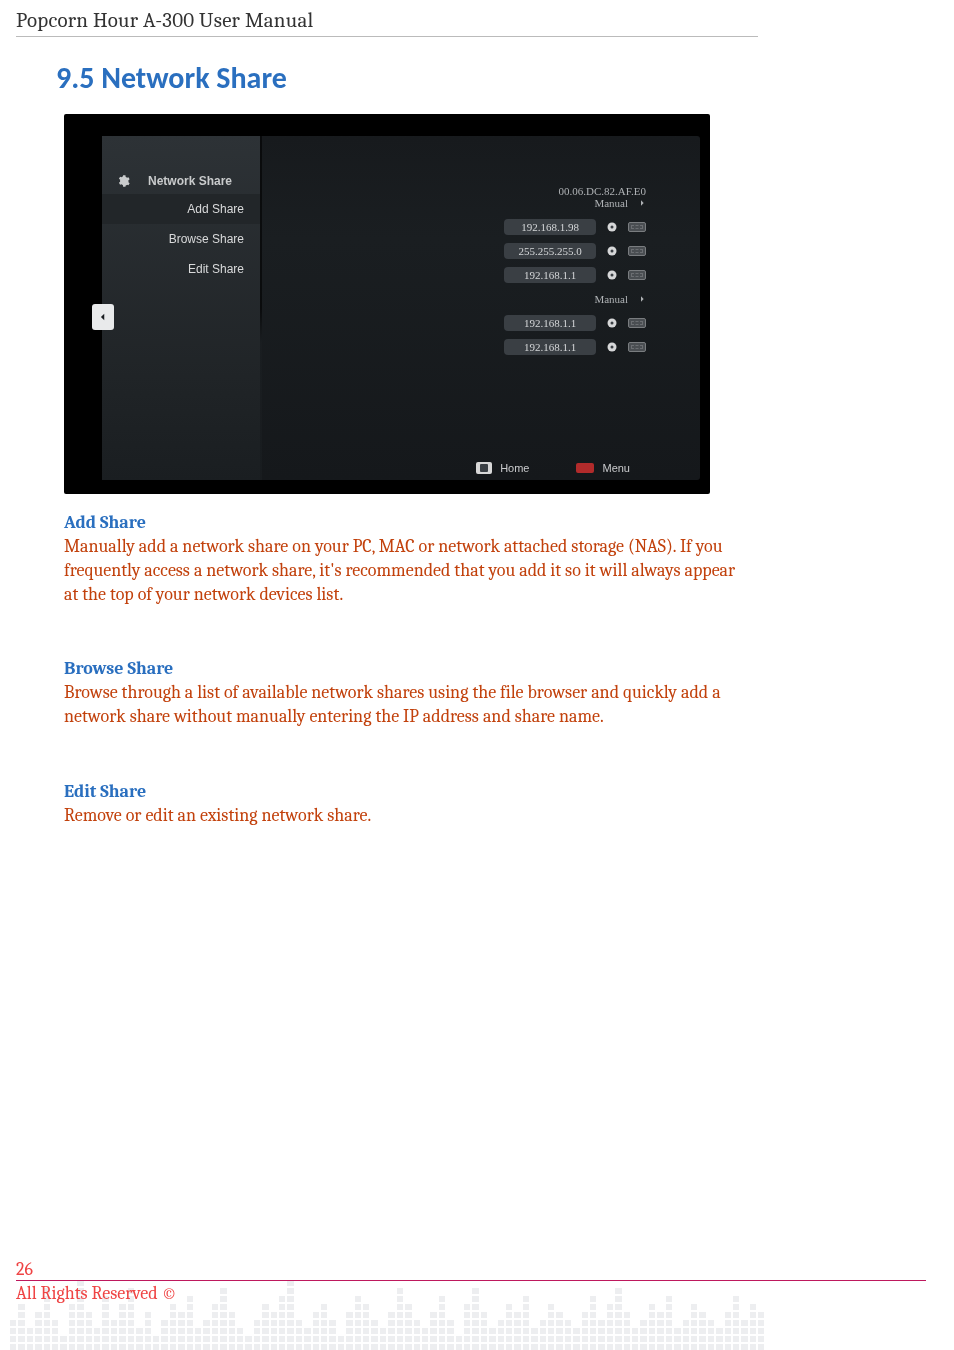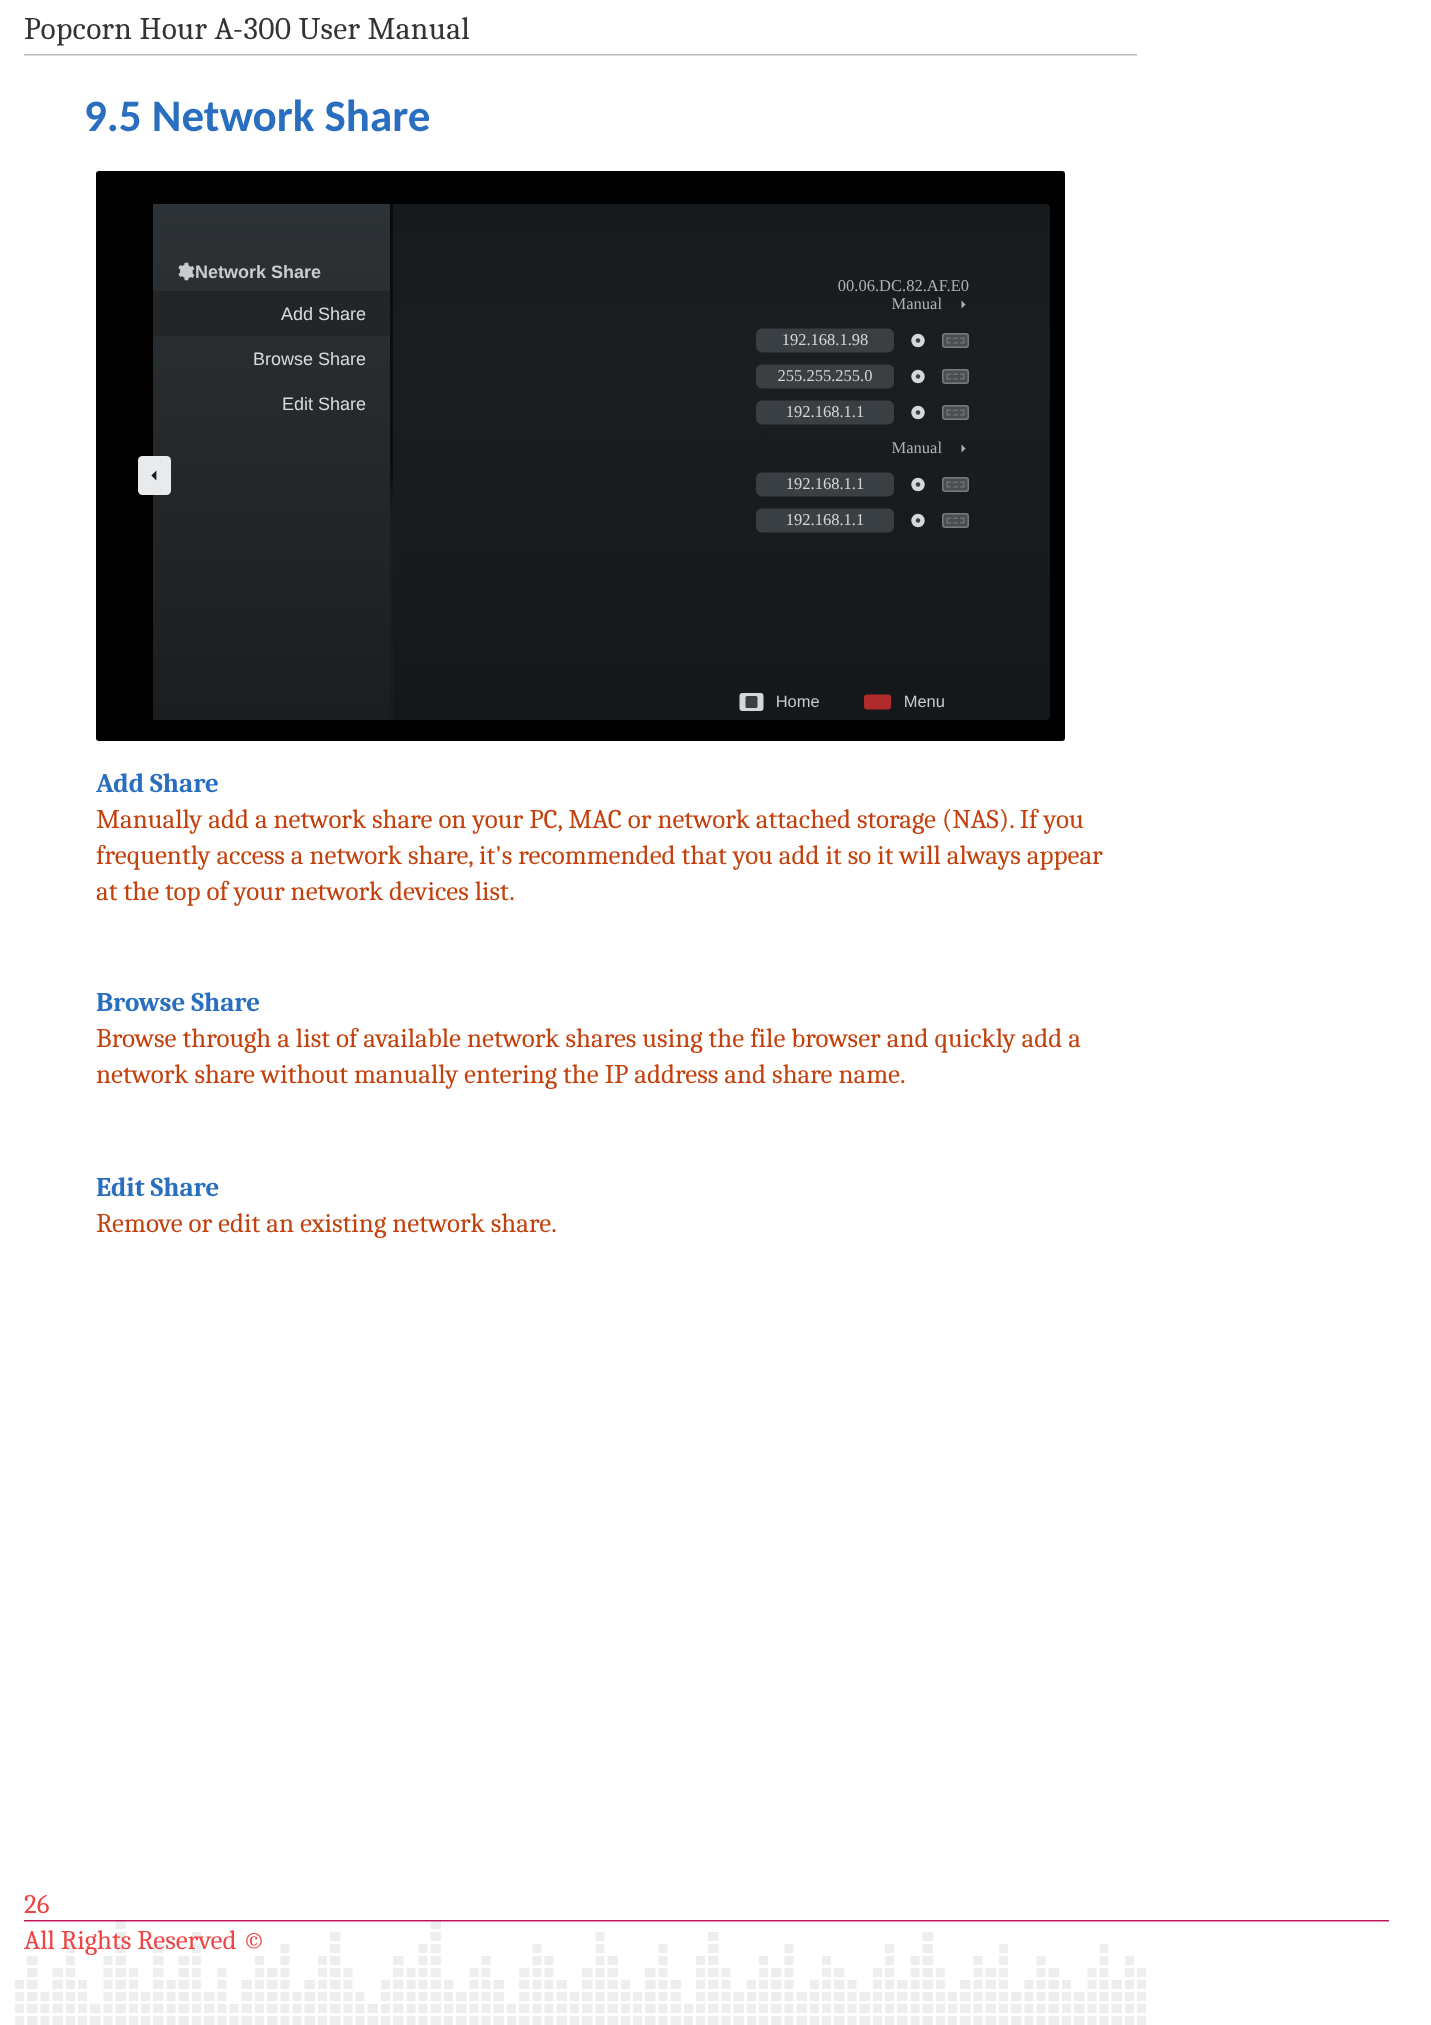--- a/index.html
+++ b/index.html
@@ -6,40 +6,40 @@
   html, body { width: 954px; background: #fff; font-family: Cambria, Georgia, serif; color: #222; }
   .page { width: 774px; min-height: 1350px; position: relative; padding: 8px 16px 0 16px; }
   .doc-header { font-size: 21px; color: #333; padding-bottom: 4px; border-bottom: 1px solid #bbb; margin-bottom: 22px; letter-spacing: 0.2px; }
   .section-heading { color: #2A6FBF; font-size: 30px; font-weight: 700; margin: 0 0 18px 40px; font-family: Calibri, Arial, sans-serif; }
   .shot-wrap { width: 646px; margin: 0 auto 18px auto; }
   .shot { width: 646px; height: 380px; background: #000; border-radius: 2px; position: relative; overflow: hidden; font-family: Arial, Helvetica, sans-serif; }
   .shot-inner { position: absolute; top: 22px; left: 38px; right: 10px; bottom: 14px; border-radius: 3px;
     background: linear-gradient(180deg, #171a1d 0%, #1a1e21 30%, #15181b 100%); }
   .sidebar { position: absolute; left: 0; top: 0; bottom: 0; width: 158px;
     background: linear-gradient(180deg, #2d3236 0%, #202427 70%, #1a1e21 100%); }
-  .sb-title { display:flex; align-items:center; gap:0; color:#c9cbcc; font-size:12px; font-weight:600;
+  .sb-title { display:flex; align-items:center; gap:18px; color:#c9cbcc; font-size:12px; font-weight:600;
     padding: 38px 0 6px 14px; }
   .sb-title svg { fill:#c9cbcc; }
   .sb-item { color:#d9dadb; font-size:12px; text-align:right; padding: 8px 16px 8px 0; }
   .sb-item.selected { background: #222629; }
   .back-tab { position:absolute; left:-10px; top:168px; width:22px; height:26px; background:#e9eaeb; border-radius:3px;
     display:flex; align-items:center; justify-content:center; }
   .back-tab svg { width:10px; height:14px; fill:#1a1d20; }
   .main { position:absolute; left:158px; right:0; top:0; bottom:0; }
   .divider-v { position:absolute; left:0; top:0; bottom:0; width:2px; background: linear-gradient(180deg,#000 0 50%,#1b1f22 60% 100%); opacity:.6;}
   .row { display:flex; align-items:center; justify-content:flex-end; height:24px; padding-right: 54px; gap:10px;
     color:#aeb1b4; font-size:11px;font-family:Liberation Serif, serif; }
   .row.mac { padding-top: 55px; height: 26px; }
   .row .pill { background:#3a3f44; color:#d4d6d8; border-radius:4px; padding:2px 10px; min-width:92px; text-align:center; }
   .row .chev { width:8px; height:8px; }
   .row .gear { width:12px; height:12px; fill:#d6d7d8; }
   .row .kb { width:18px; height:10px; border:1px solid #797c7f; border-radius:2px; background:#4a4e52; position:relative; }
   .row .kb::before { content:""; position:absolute; inset:2px; border:1px dashed #8d8f92; opacity:.5; }
   .row .label-r { min-width:60px; text-align:right; }
-  .footer { position:absolute; bottom:6px; right:70px; display:flex; align-items:center; gap:30px;
+  .footer { position:absolute; bottom:6px; right:70px; display:flex; align-items:center; gap:47px;
     color:#c9cacc; font-size:11px; }
   .footer .key { display:flex; align-items:center; gap:8px; }
   .footer .hicon { width:16px; height:12px; border-radius:2px; background:#d7d7d7; position:relative; }
   .footer .hicon::after { content:""; position:absolute; left:4px; top:2px; width:8px; height:8px; background:#3a3f44; border-radius:1px; }
   .footer .ricon { width:18px; height:10px; border-radius:2px; background:#b12b2b; }
   .content { margin: 6px 10px 0 48px; max-width: 870px; }
   .para-h { color:#2A6FBF; font-weight:700; font-size:18px; margin: 14px 0 2px 0; font-family: Cambria, Georgia, serif;}
   .para { font-size:18px; line-height:1.32; color:#c2410c; margin-bottom: 12px; }
   .page-footer { position:absolute; left:16px; bottom:46px; font-size:18px; color:#ef4444; }
   .page-footer .pn { display:block; }

